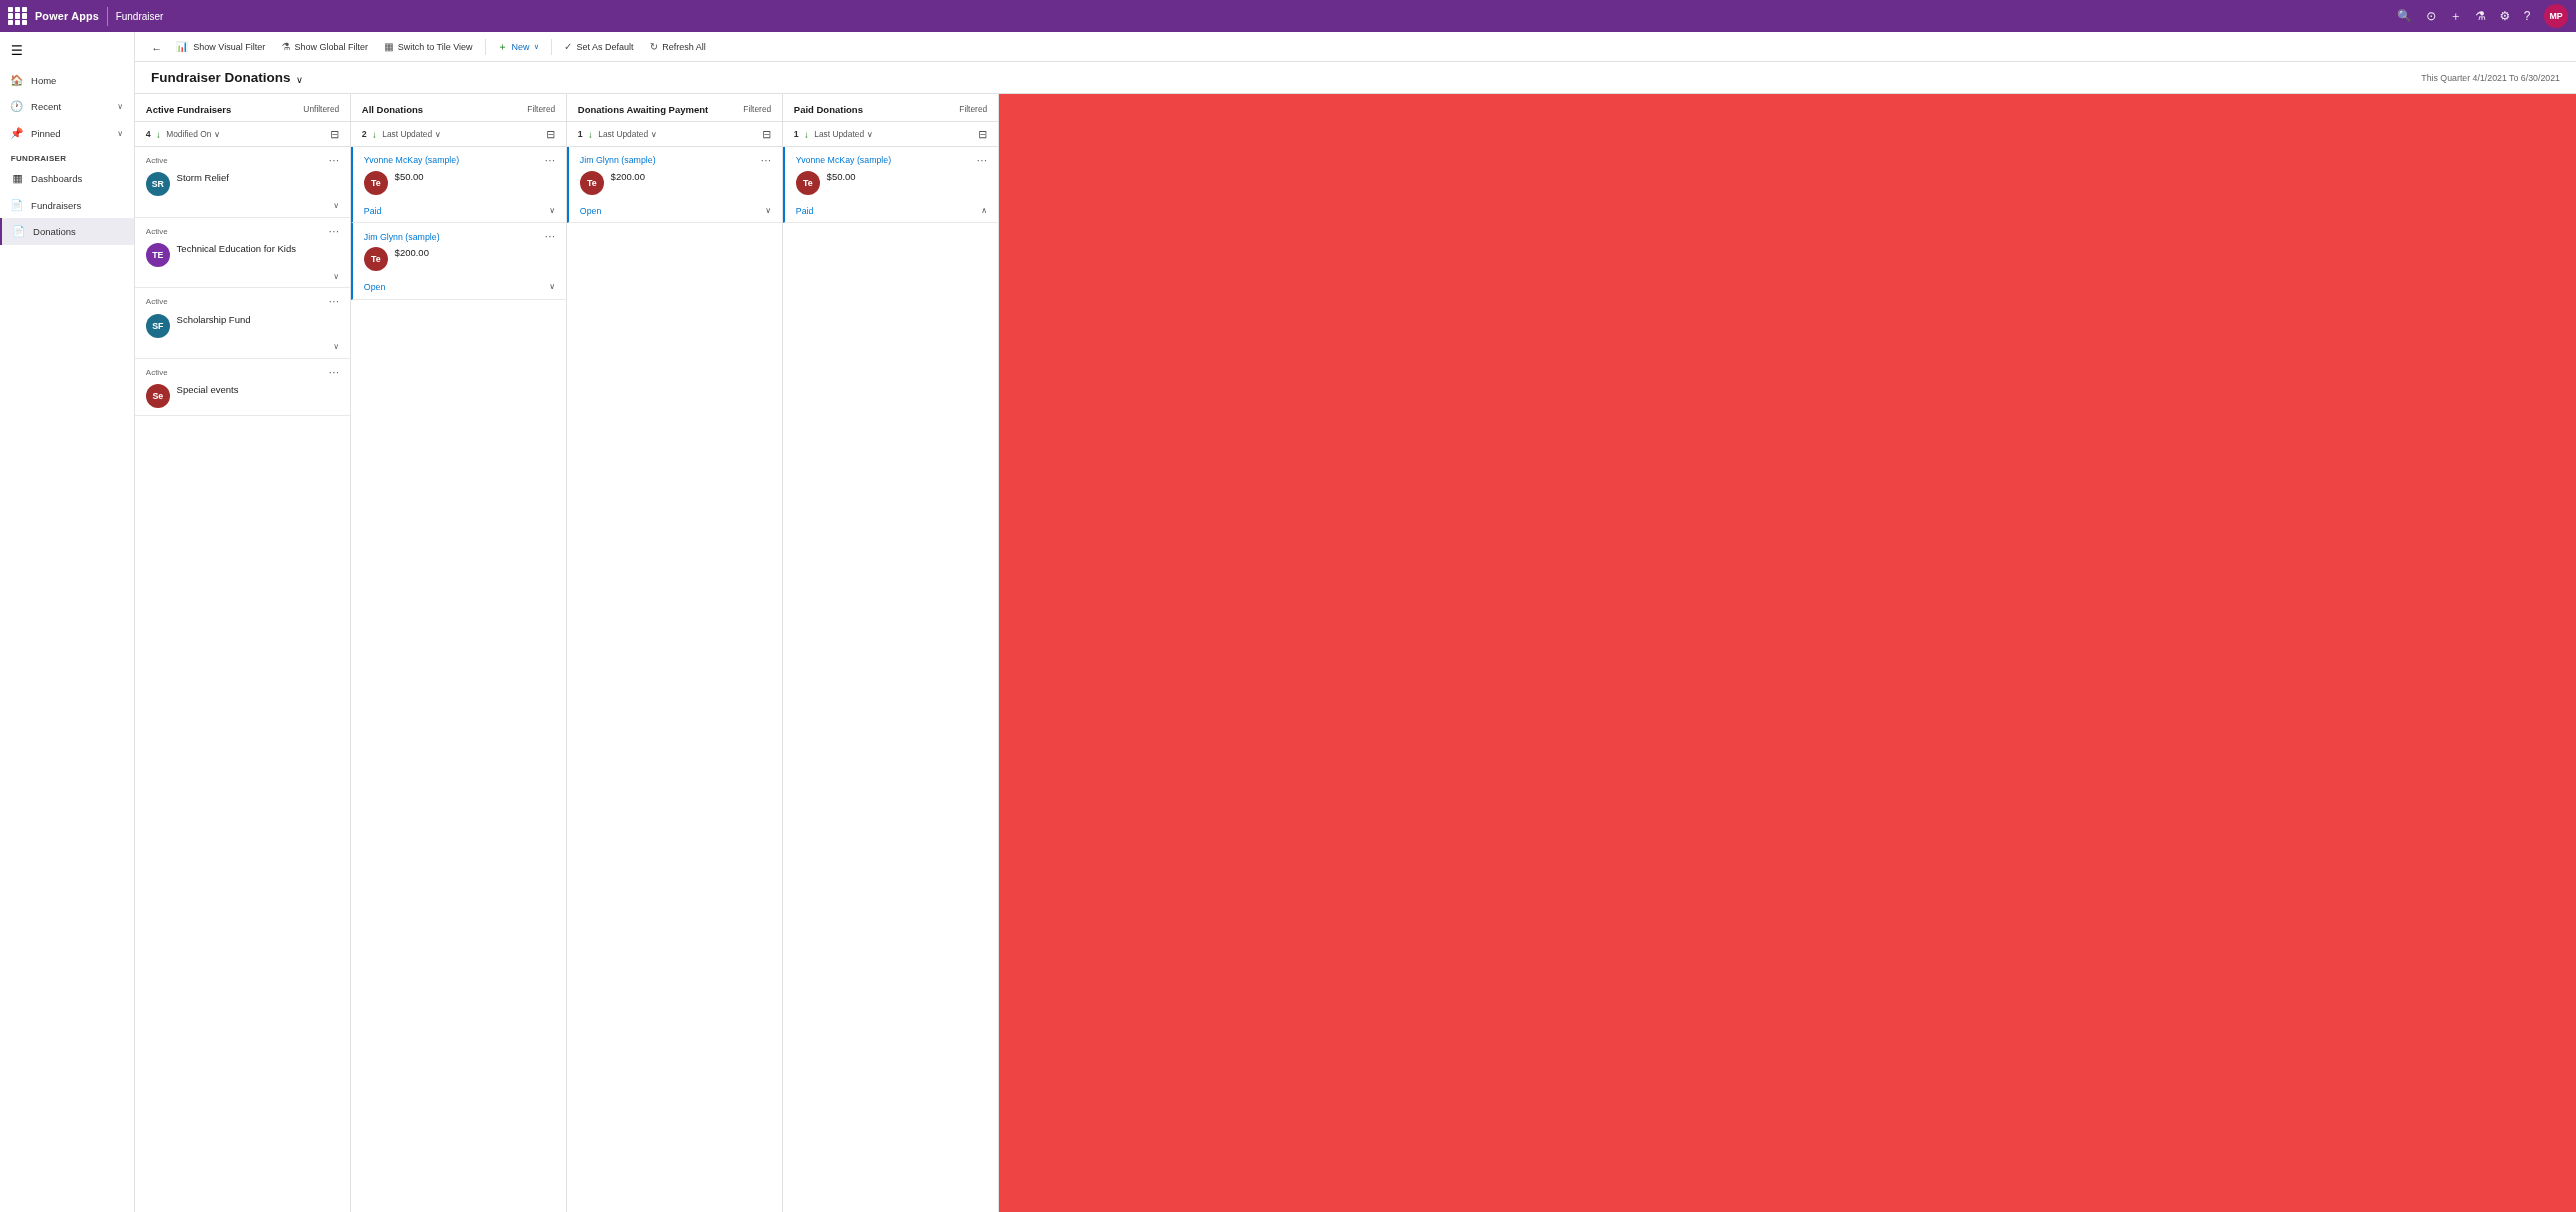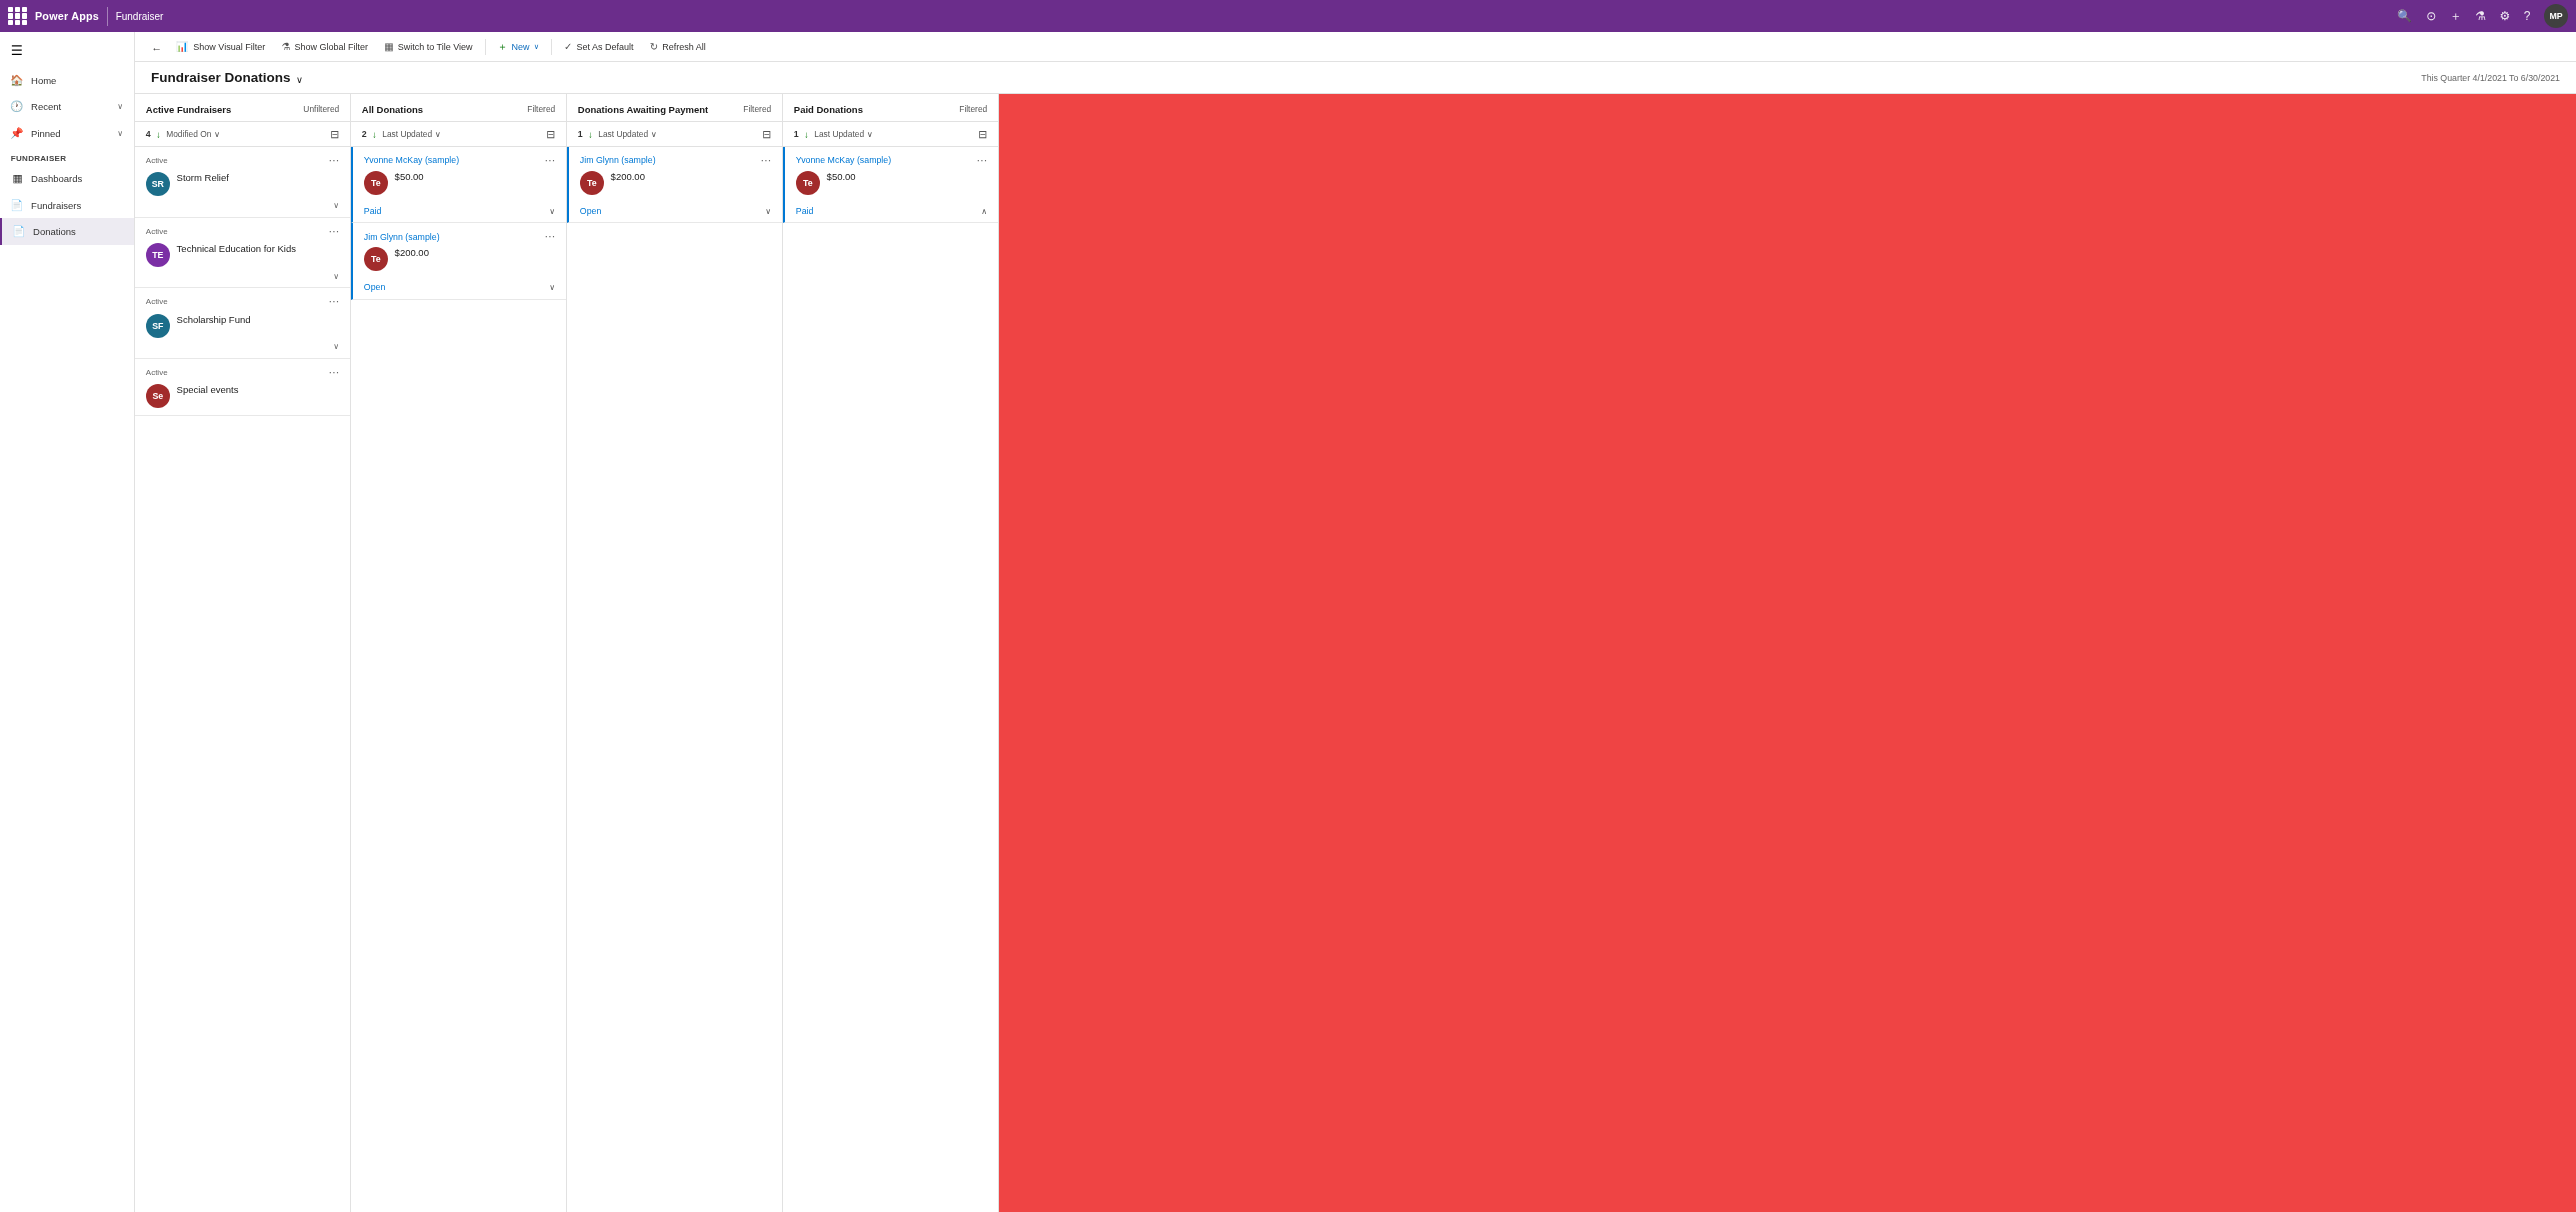--- a/index.html
+++ b/index.html
@@ -18,21 +18,21 @@
     .top-nav-left { display: flex; align-items: center; gap: 8px; flex: 1; }
     .top-nav-grid { display: grid; grid-template-columns: repeat(3,5.4px); grid-template-rows: repeat(3,5.4px); gap: 1.4px; cursor: pointer; }
     .top-nav-grid span { width: 5.4px; height: 5.4px; background: white; border-radius: 0.7px; display: block; }
     .top-nav-app-name { font-size: 10.8px; font-weight: 600; letter-spacing: 0.2px; }
     .top-nav-divider { width: 0.7px; height: 19px; background: rgba(255,255,255,0.4); }
     .top-nav-page-name { font-size: 10px; font-weight: 400; }
     .top-nav-icons { display: flex; align-items: center; gap: 13.5px; }
     .top-nav-icon { color: white; cursor: pointer; font-size: 12px; opacity: 0.9; }
     .top-nav-avatar {
       width: 24px; height: 24px; border-radius: 50%;
-      background: #404040; color: white;
+      background: #be185d; color: white;
       display: flex; align-items: center; justify-content: center;
       font-size: 8.8px; font-weight: 600; cursor: pointer;
     }
 
     
     .main-layout { display: flex; flex: 1; overflow: hidden; }
 
     
     .sidebar {
       width: 135px;
@@ -179,21 +179,21 @@
     .card-more { font-size: 10.8px; cursor: pointer; color: #666; }
     .card-body { display: flex; align-items: flex-start; gap: 6.8px; }
     .card-avatar {
       width: 24px; height: 24px; border-radius: 50%;
       display: flex; align-items: center; justify-content: center;
       font-size: 8.8px; font-weight: 600; color: white;
       flex-shrink: 0;
     }
     .card-info { flex: 1; }
     .card-title { font-size: 9.5px; font-weight: 400; color: #1a1a1a; }
-    .card-footer { display: flex; align-items: flex-end; justify-content: space-between; margin-top: 5.4px; padding-top: 5.4px; }
+    .card-footer { display: flex; align-items: flex-start; justify-content: space-between; margin-top: 5.4px; padding-top: 5.4px; }
     .card-status-link { font-size: 8.8px; color: #0078d4; text-decoration: none; cursor: pointer; }
     .card-status-link.open { color: #0078d4; }
     .card-status-link.paid { color: #0078d4; }
     .card-chevron { font-size: 8px; color: #555; cursor: pointer; }
 
     
     .donation-card-header { font-size: 8.8px; color: #0078d4; cursor: pointer; display: flex; align-items: center; justify-content: space-between; margin-bottom: 4px; }
     .donation-amount { font-size: 9.5px; font-weight: 400; color: #1a1a1a; }
 
     .blue-border-left { border-left: 2px solid #0078d4; padding-left: 8.8px; }

